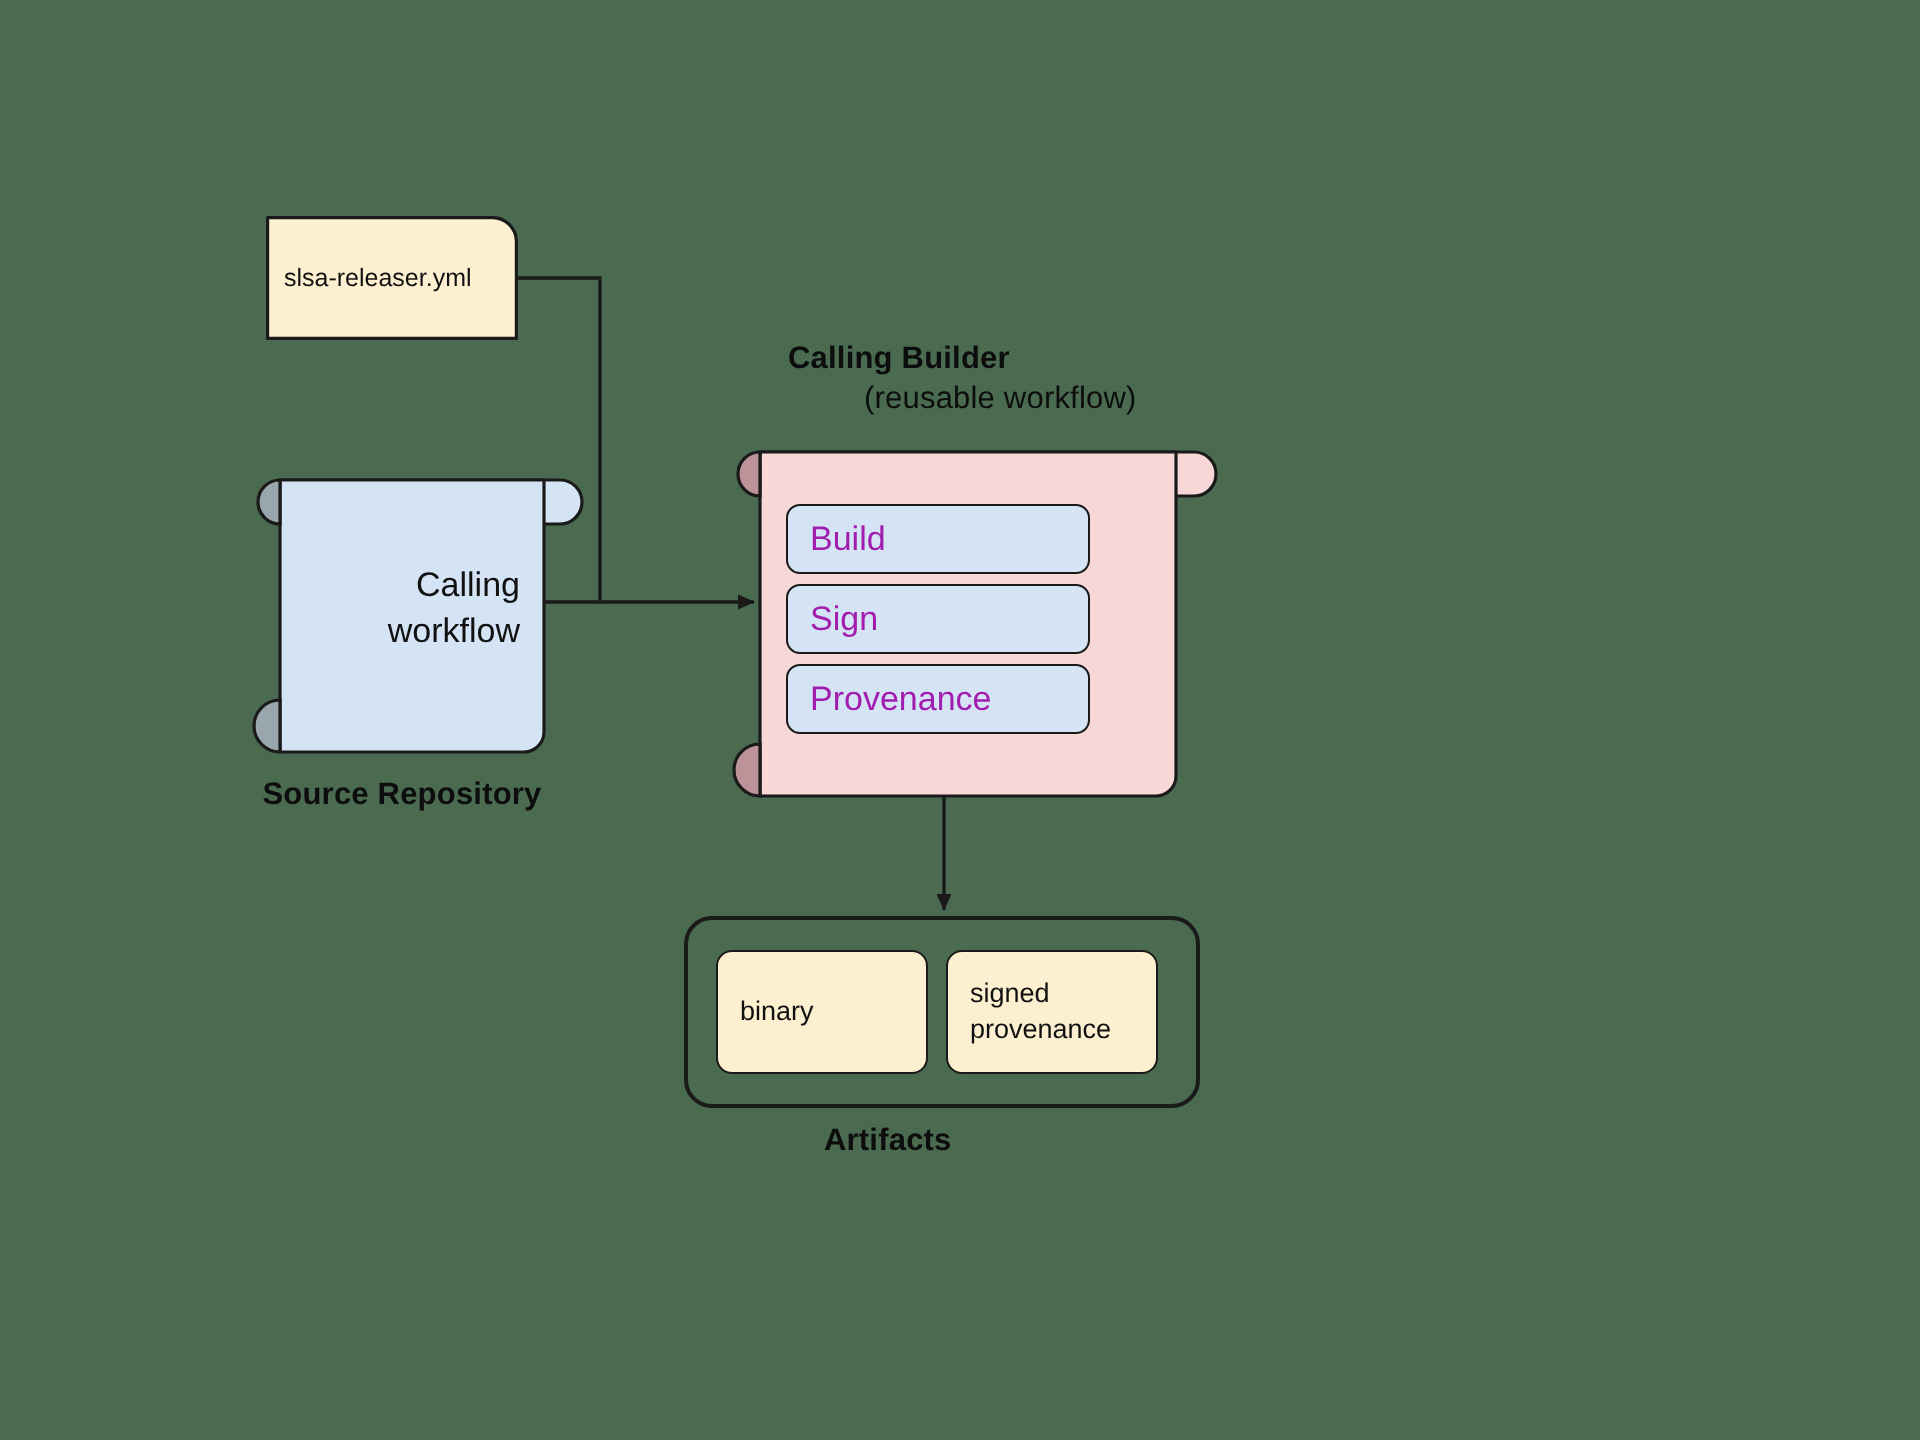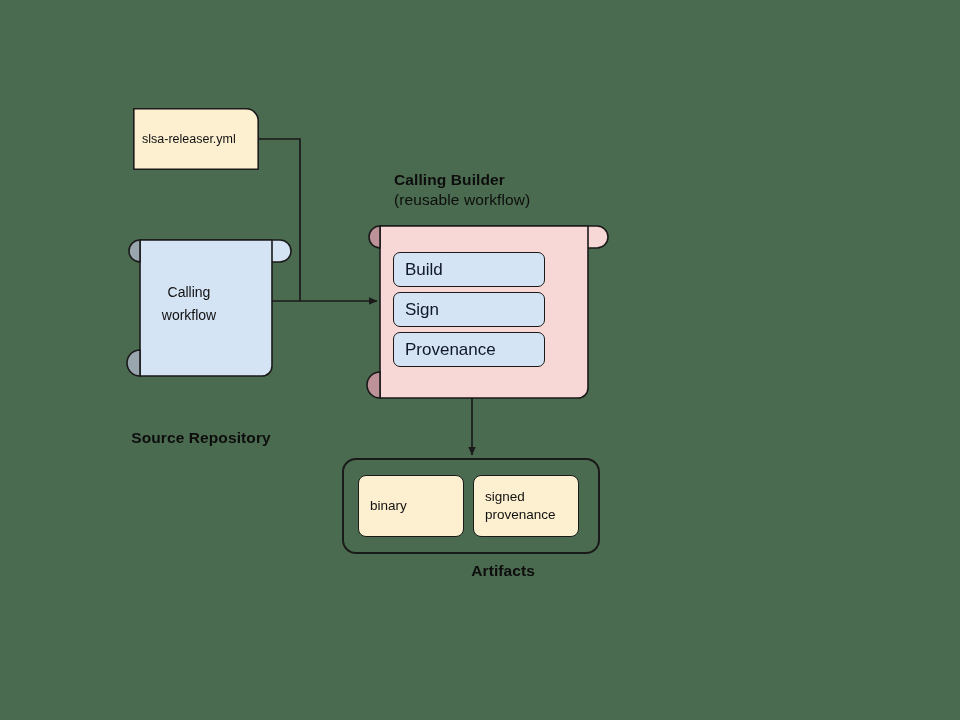--- a/index.html
+++ b/index.html
@@ -71,22 +71,22 @@
   #calling-workflow {
     left: 118px;
     top: 228px;
     width: 160px;
     height: 146px;
   }
   #calling-workflow-label {
     left: 118px;
     top: 281px;
     width: 142px;
-    text-align: center;
-    font-size: 14px;
+    text-align: right;
+    font-size: 17px;
     line-height: 23px;
     color: #111;
   }
 
   #trusted-builder {
     left: 357px;
     top: 214px;
     width: 235px;
     height: 178px;
   }
@@ -98,21 +98,21 @@
     width: 152px;
     height: 35px;
     background: #d4e4f4;
     border: 1px solid #1a1a1a;
     border-radius: 7px;
     box-sizing: border-box;
     display: flex;
     align-items: center;
     padding-left: 11px;
     font-size: 17px;
-    color: #0f172a;
+    color: #a21caf;
   }
   #step-build { top: 252px; }
   #step-sign { top: 292px; text-align: right; }
   #step-provenance { top: 332px; }
 
   
   #artifacts-box {
     position: absolute;
     left: 342px;
     top: 458px;
@@ -149,40 +149,40 @@
     color: #0d0d0d;
     white-space: pre-line;
   }
   #source-repository-caption {
     left: 116px;
     top: 389px;
     width: 170px;
     text-align: center;
     font-size: 15.5px;
     letter-spacing: 0.1px;
-    margin-top: 40px;
   }
   #artifacts-caption {
-    left: 377px;
+    left: 412px;
     top: 562px;
     width: 158px;
-    text-align: right;
+    text-align: left;
     font-size: 15.5px;
     letter-spacing: 0.1px;
   }
   #trusted-builder-title {
     left: 394px;
     top: 150px;
     font-size: 15.5px;
     line-height: 20px;
     letter-spacing: 0.1px;
   }
   #trusted-builder-title .subtitle {
     font-weight: normal;
     display: block;
+    margin-left: 38px;
   }
 </style>
 </head>
 <body>
 
 <div id="canvas">
 
   <svg id="wires" viewBox="0 0 960 720" width="960" height="720">
     <defs>
       <marker id="arrowhead" markerWidth="9" markerHeight="9" refX="8" refY="4.5" orient="auto" markerUnits="userSpaceOnUse">

